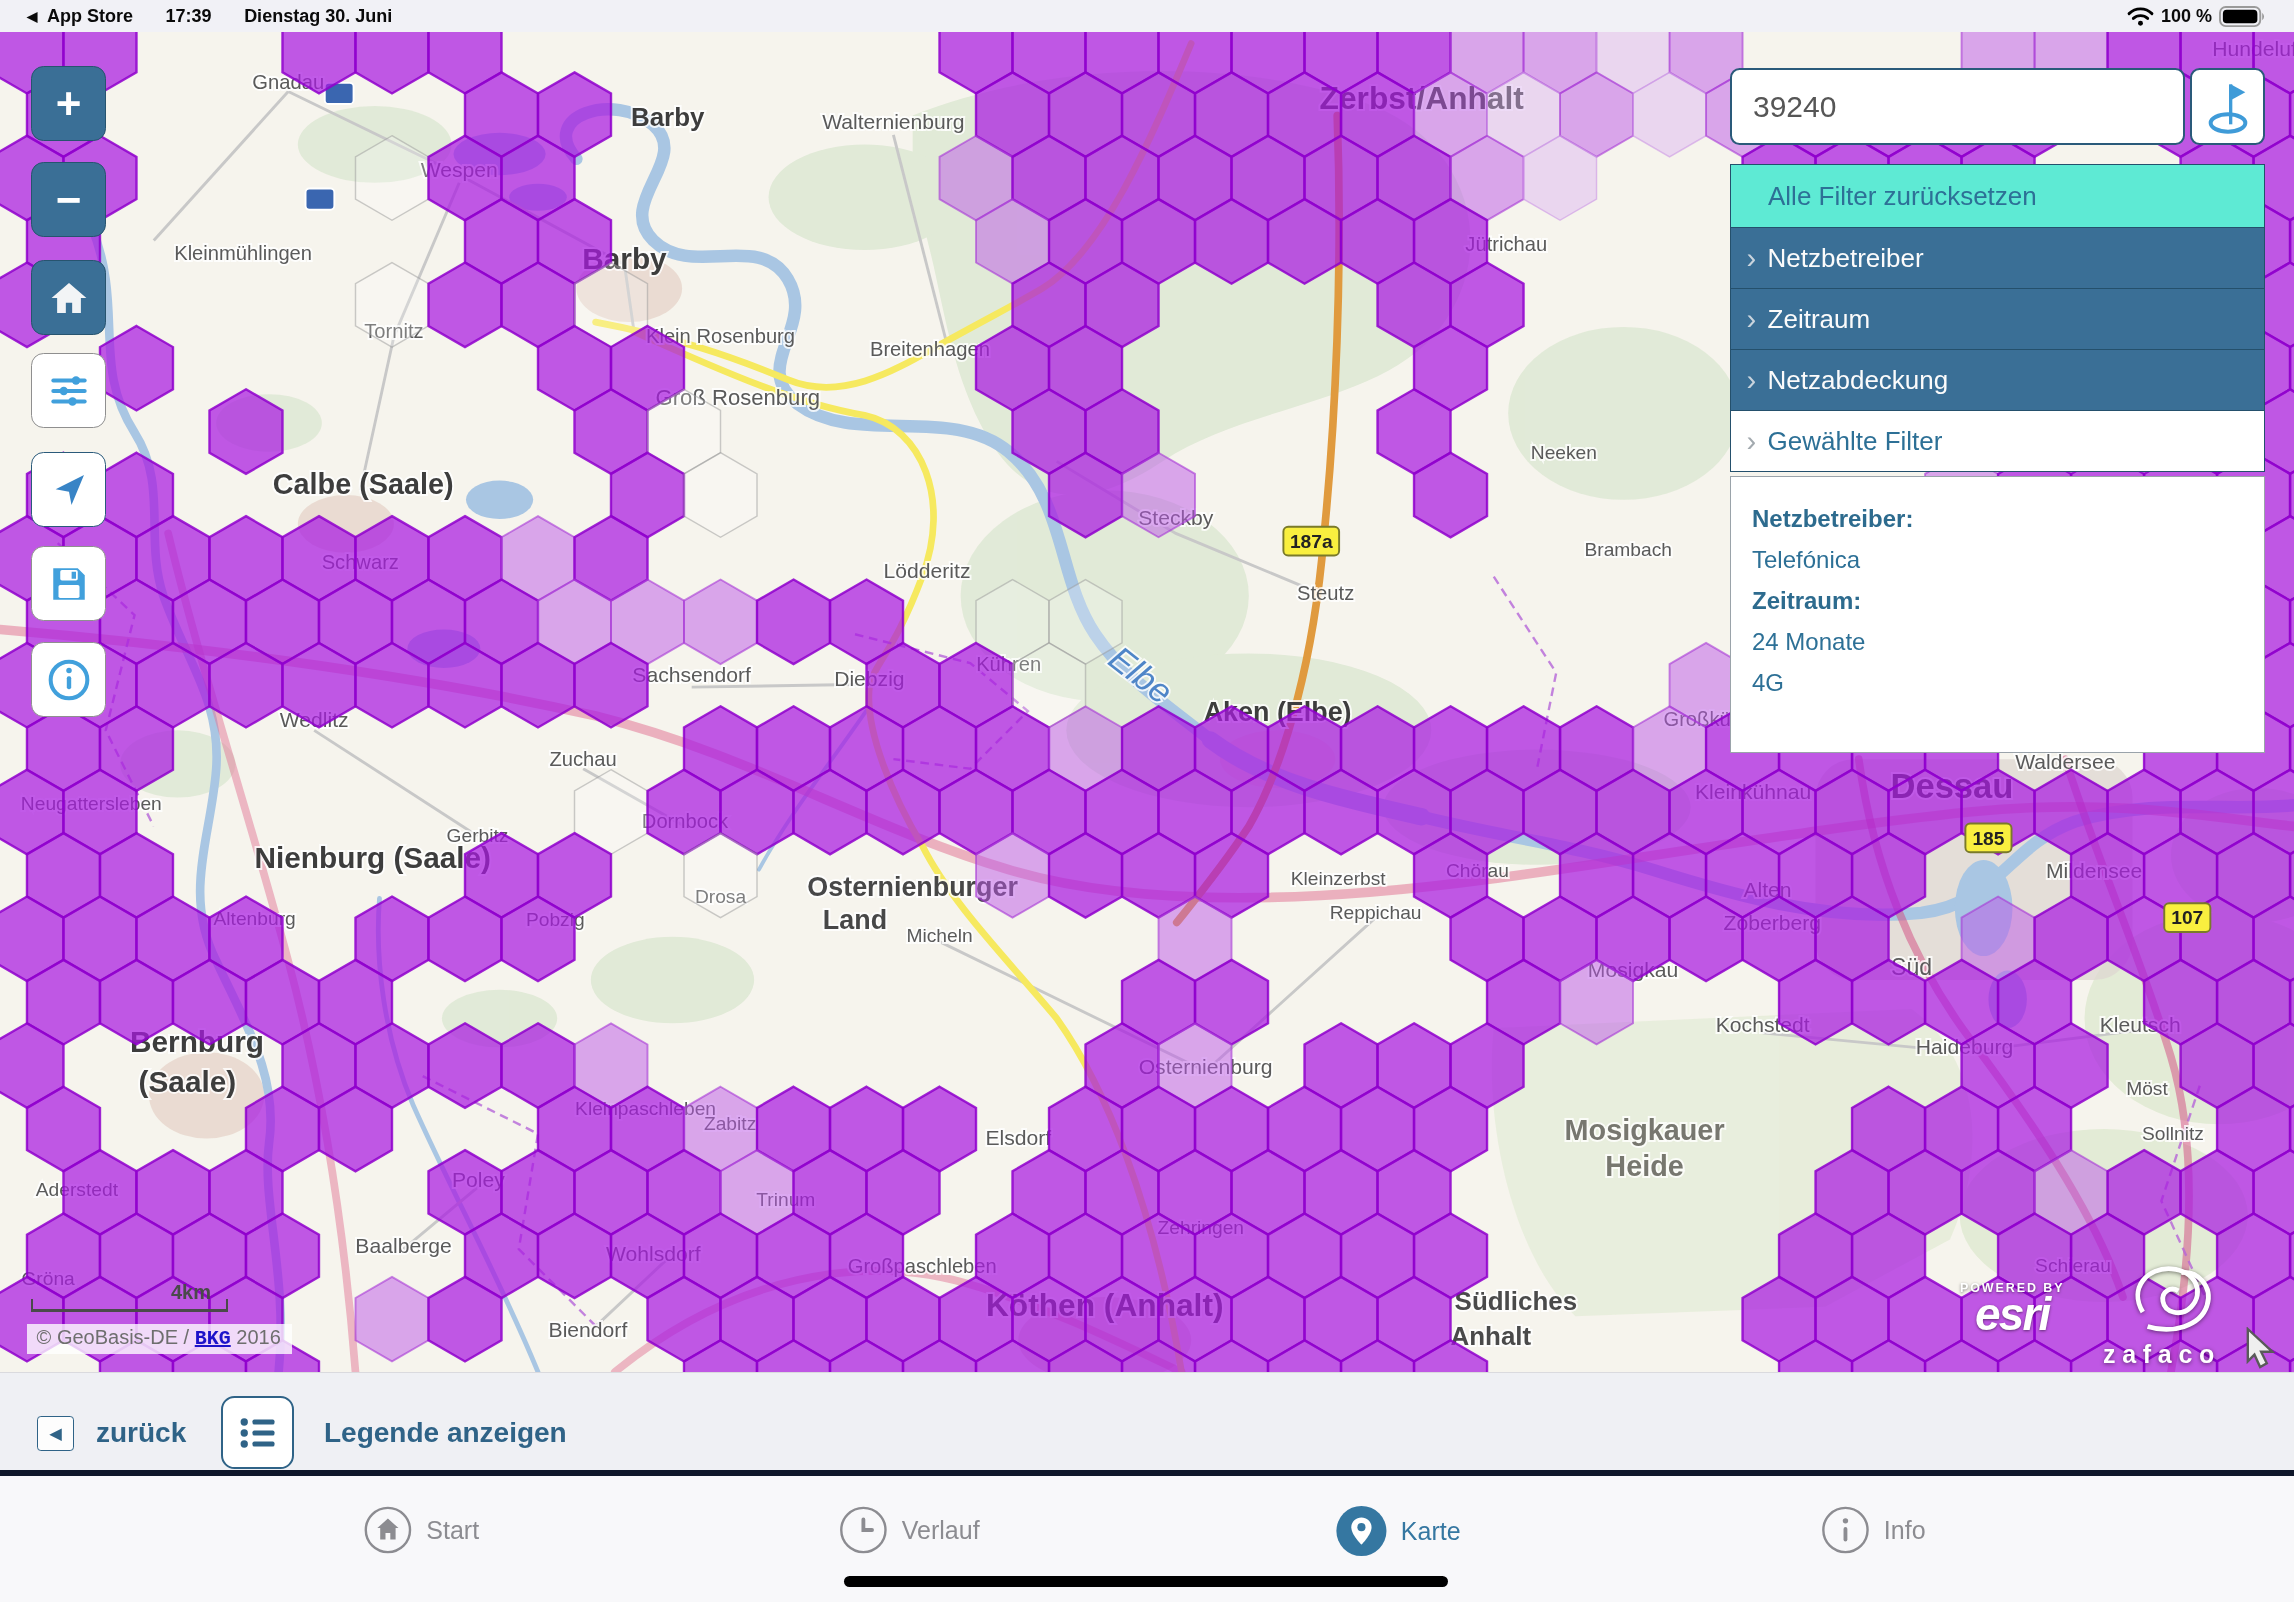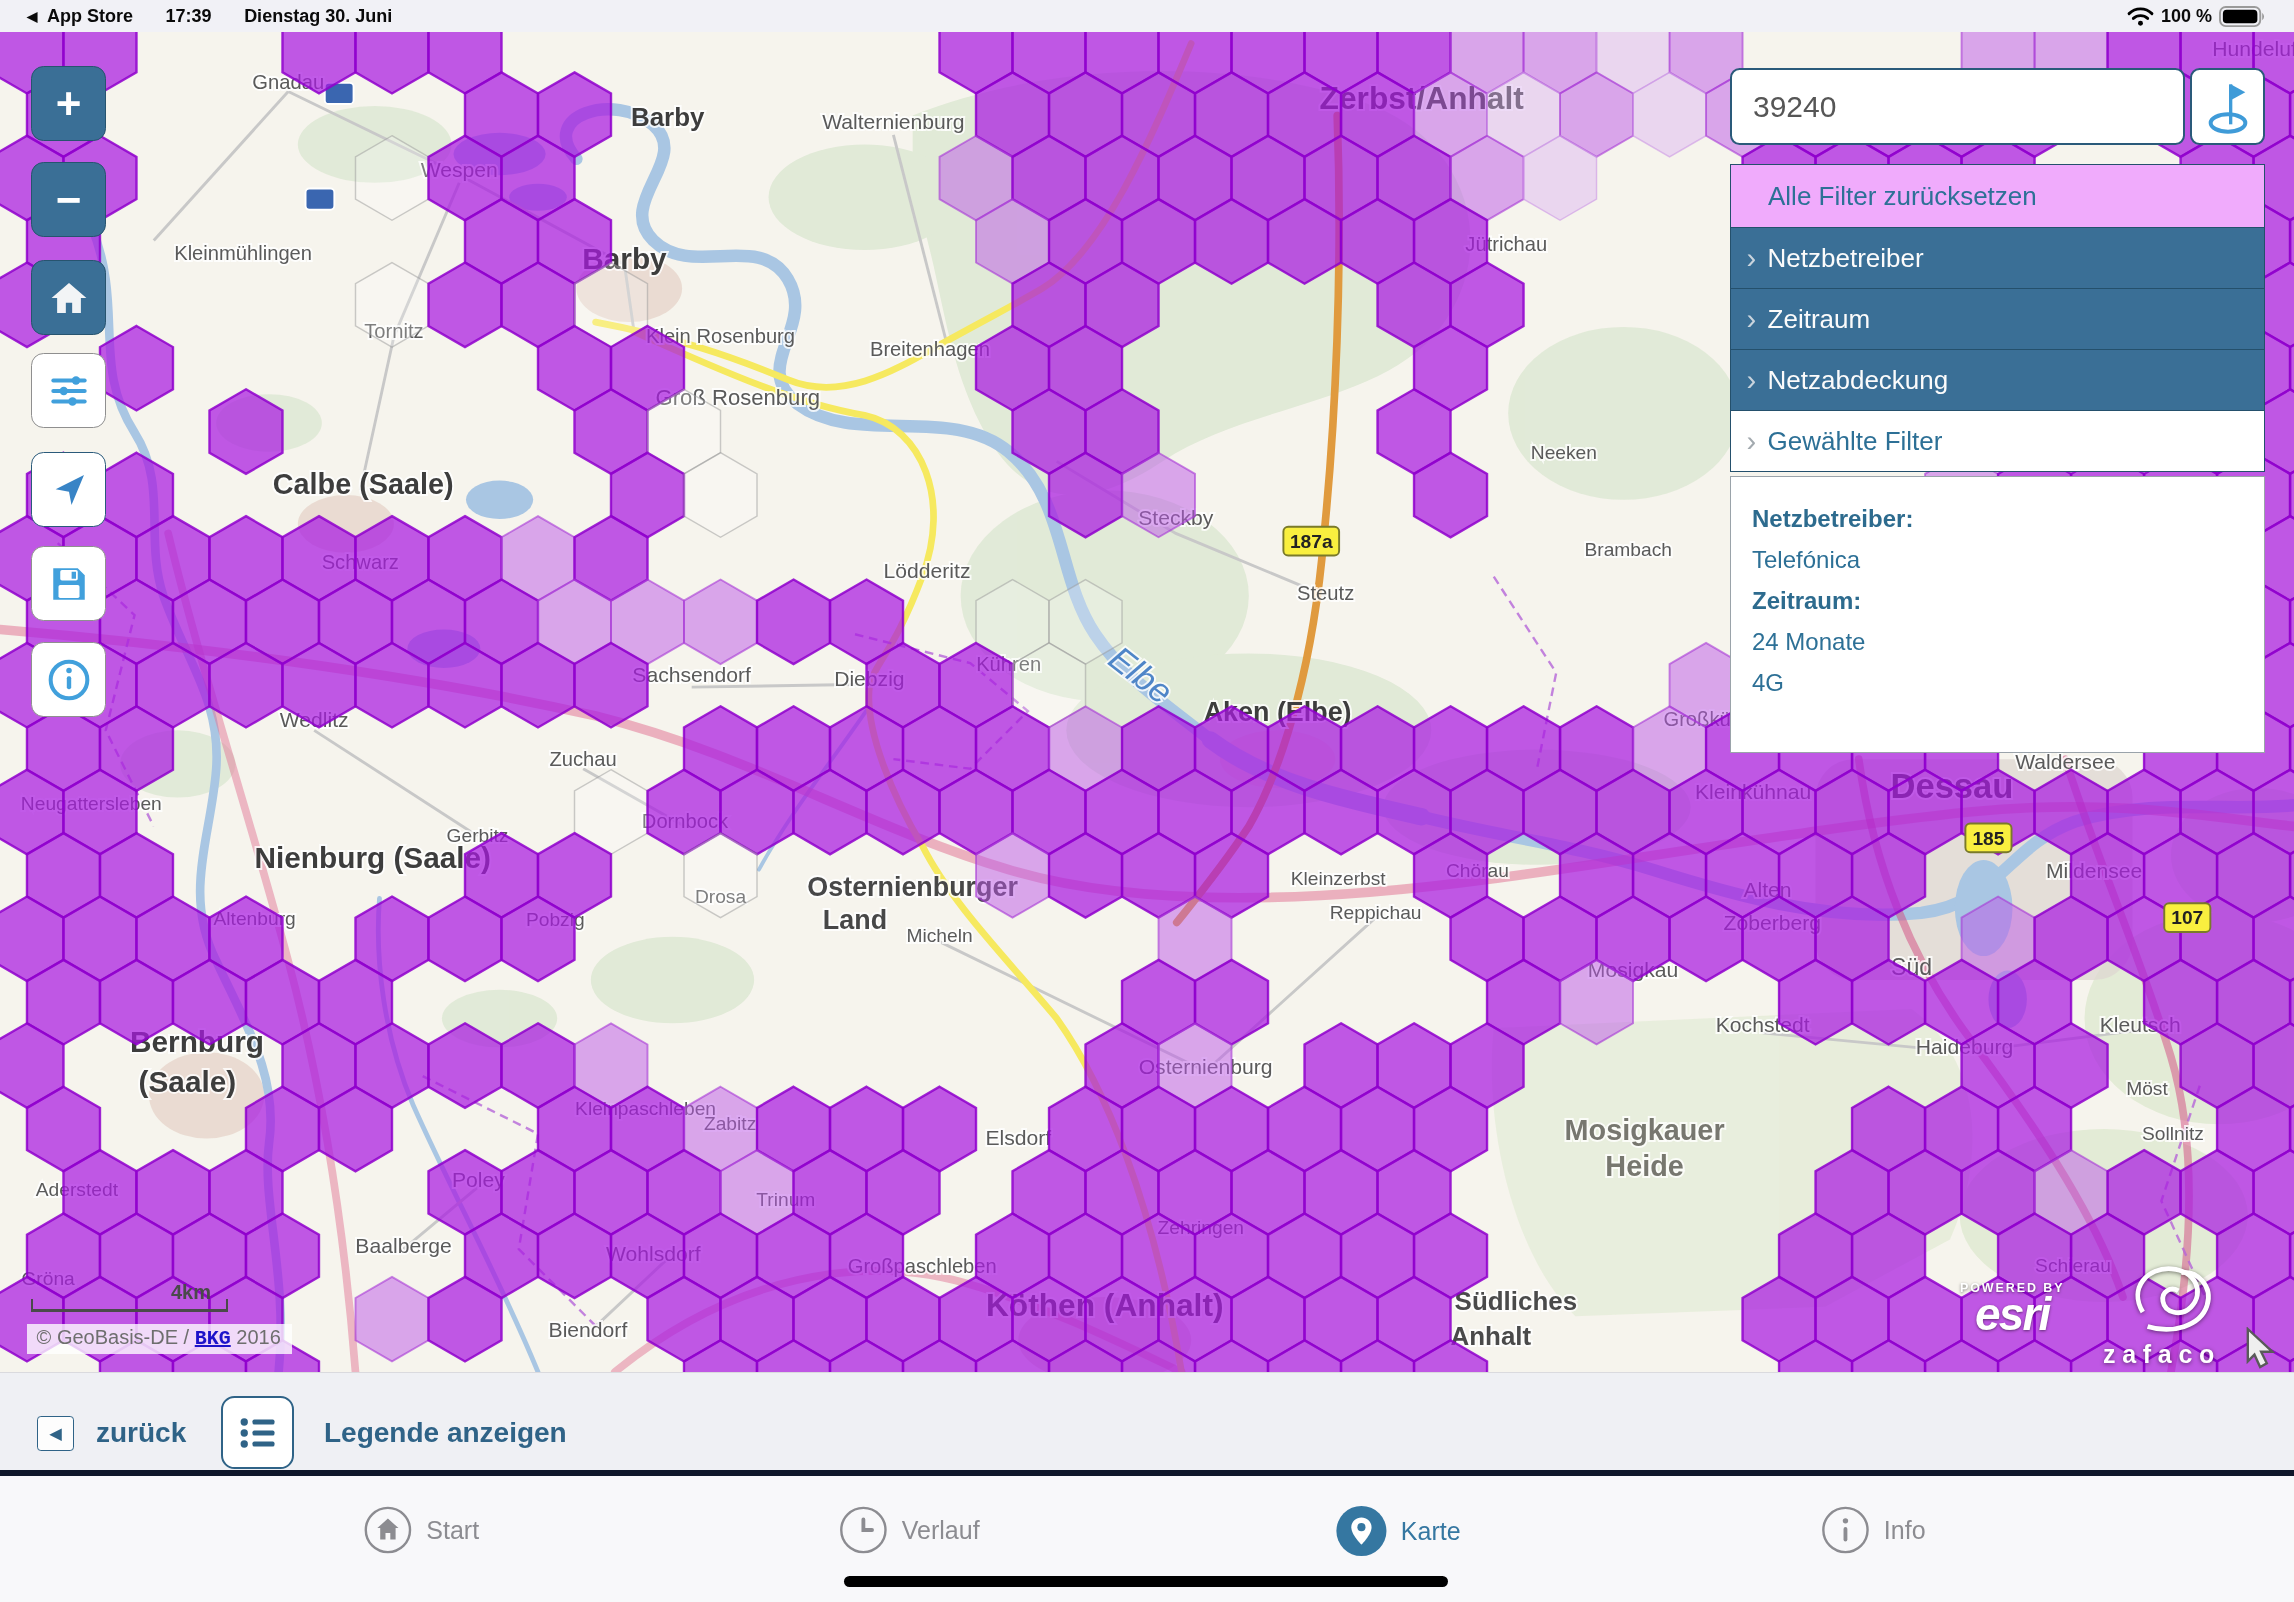--- a/index.html
+++ b/index.html
@@ -28,21 +28,21 @@
   
   .search-input { position:absolute; left:1730px; top:36px; width:455px; height:77px; background:#fff;
     border:2.9px solid #2a5a7a; border-radius:9.6px; font-size:30px; color:#565656; padding-left:21px;
     font-family:"Liberation Sans",sans-serif; z-index:31; }
   .flag-btn { position:absolute; left:2190px; top:36px; width:75px; height:77px; background:#fff;
     border:2.9px solid #2a5a7a; border-radius:9.6px; display:flex; align-items:center; justify-content:center; z-index:31; }
 
   
   .panel { position:absolute; left:1730px; top:132px; width:535px; z-index:31; font-size:26px; }
   .p-row { border:1.9px solid #24506c; display:flex; align-items:center; }
-  .p-reset { height:64px; background:#f0abfc; color:#2d7096; padding-left:37px; }
+  .p-reset { height:64px; background:#5eead4; color:#2d7096; padding-left:37px; }
   .p-blue { height:61px; background:#3a6f96; color:#fbfbfb; border-top:none; }
   .p-blue .chv { color:#c9d4dd; margin:0 11.5px 0 15.4px; font-size:29px; }
   .p-white { height:61px; background:#fff; color:#2d7096; border-top:none; }
   .p-white .chv { color:#a3aaaf; margin:0 11.5px 0 15.4px; font-size:29px; }
   .p-info { margin-top:3.8px; border:1.9px solid #9aa3aa; background:#fff; padding:21px 0 19px 21px; height:277px; }
   .p-info .lbl { font-weight:700; color:#2d6b8e; font-size:24px; line-height:41px; }
   .p-info .val { color:#2d7096; font-size:24px; line-height:41px; }
 
   
   .scalebar { position:absolute; left:31px; top:1267px; width:197px; height:12.5px;

